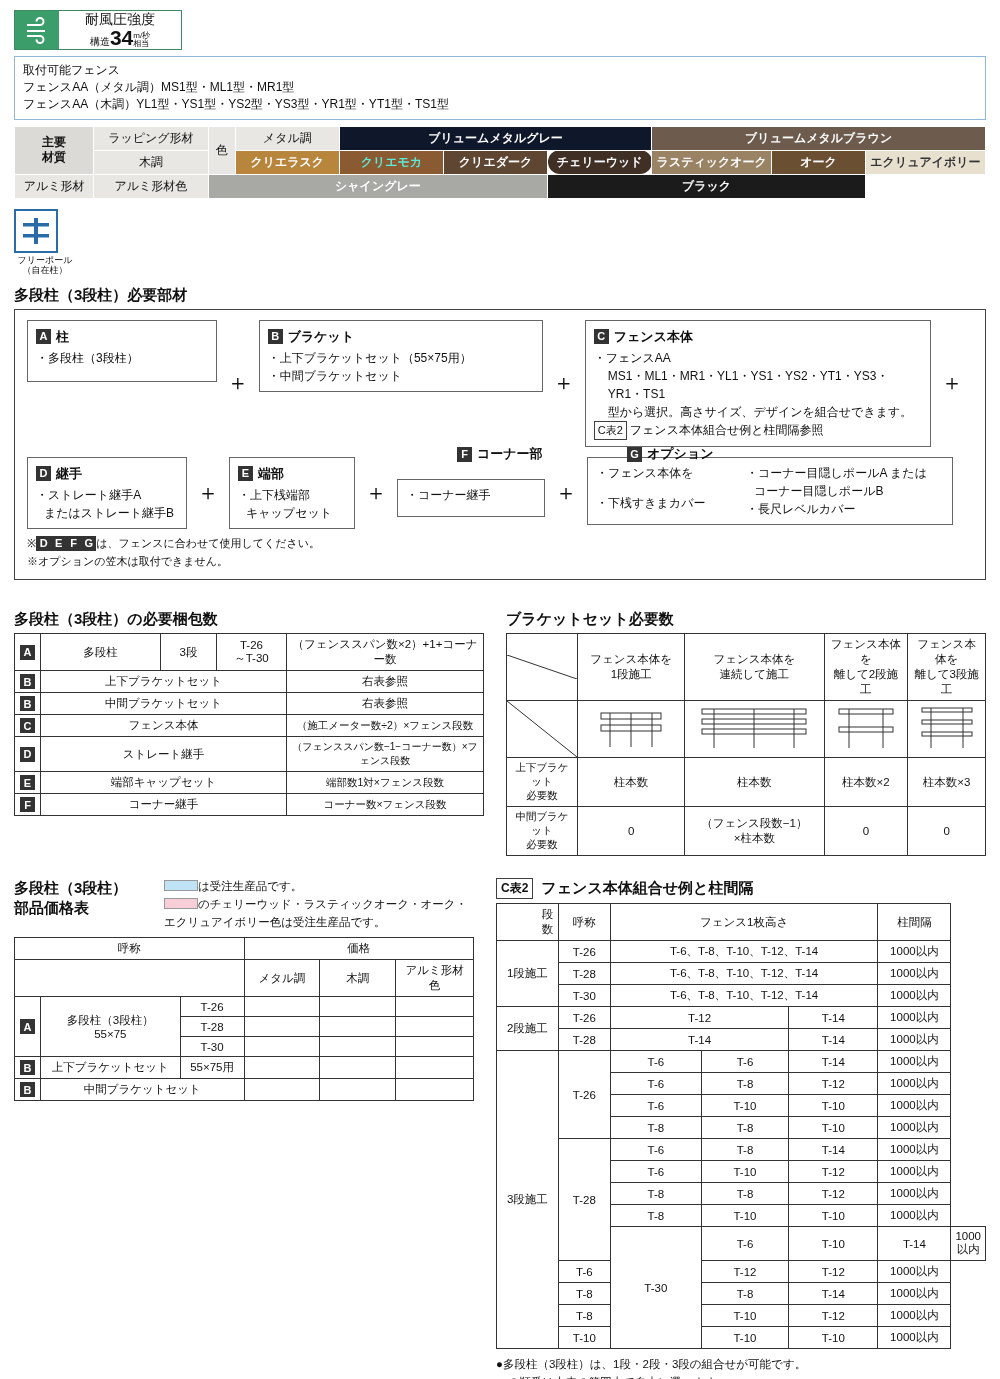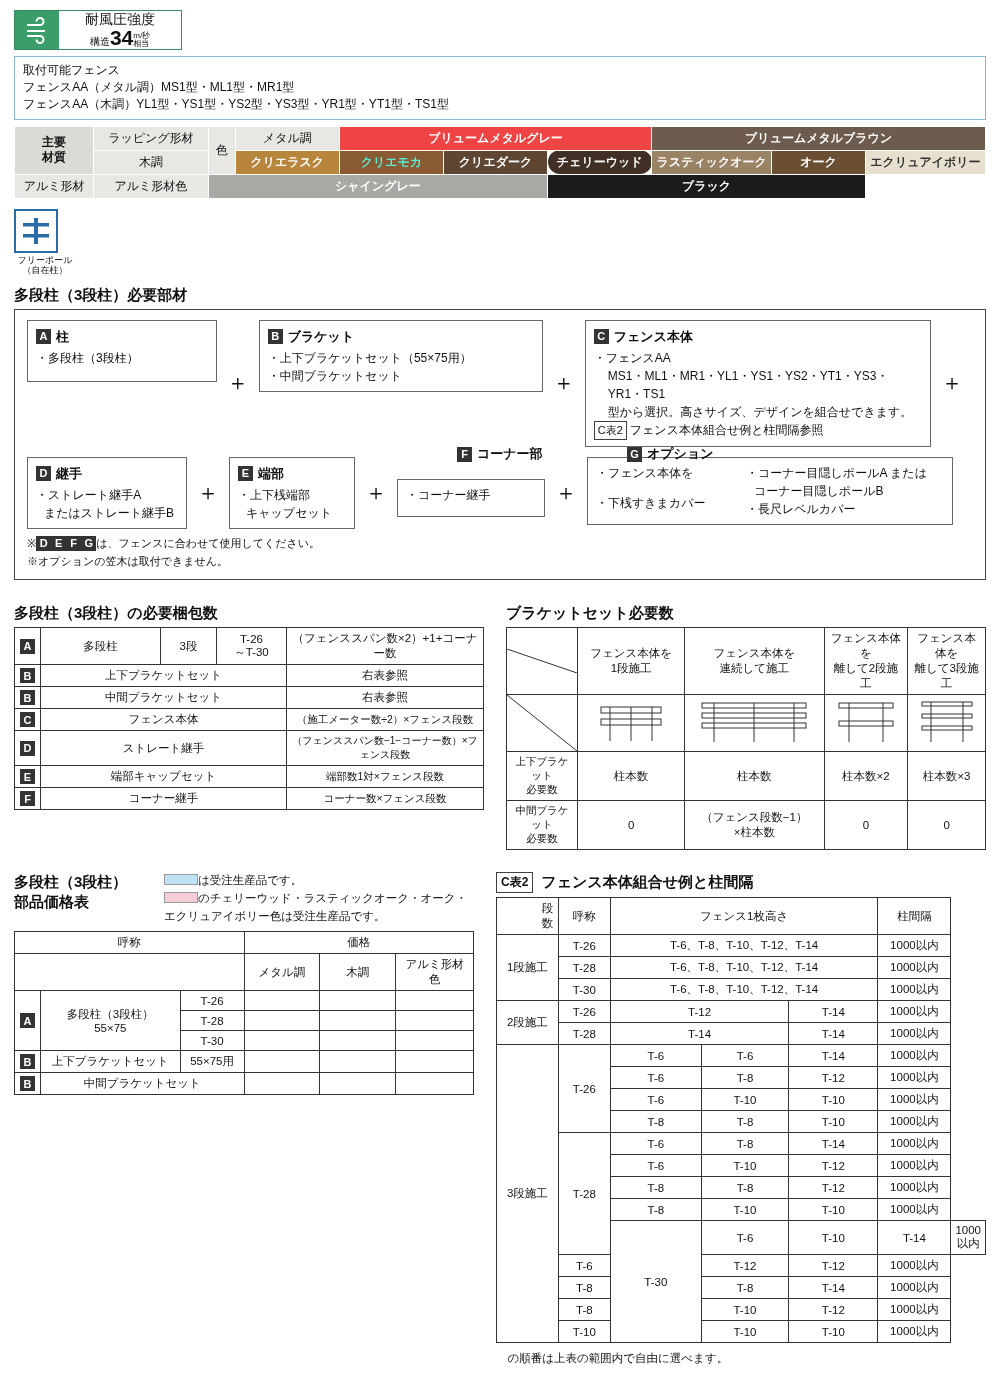--- a/index.html
+++ b/index.html
@@ -26,21 +26,21 @@
   .windbadge .unit { font-size:8px; line-height:1.0; }
 
   
   .notebox { border:1px solid #8fb8d8; background:#fff; margin-top:6px; padding:5px 8px; line-height:1.45; font-size:12px; }
 
   
   table.mat { border-collapse:collapse; margin-top:6px; width:972px; }
   table.mat td { border:1px solid #fff; font-size:12px; text-align:center; padding:3px 2px; white-space:nowrap; }
   .c-head { background:#dcdad6; font-weight:bold; }
   .c-gray { background:#e8e7e3; }
-  .c-metal { background:#ef4444; color:#fff; font-weight:bold;}
+  .c-metal { background:#0f172a; color:#fff; font-weight:bold;}
   .c-brown { background:#6d5c4d; color:#fff; font-weight:bold; }
   .c-rasuku { background:#b8853c; color:#fff; font-weight:bold; }
   .c-moka { background:#8a5a33; color:#5eead4; font-weight:bold; }
   .c-dark { background:#5f4632; color:#fff; font-weight:bold; }
   .c-cherry { background:#3f2f25; color:#fff; font-weight:bold; }
   .c-rustic { background:#9a8264; color:#fff; font-weight:bold; }
   .c-oak { background:#6b4f33; color:#fff; font-weight:bold; }
   .c-ivory { background:#e7e0cf; color:#333; font-weight:bold; }
   .c-shine { background:#a8a9a4; color:#fff; font-weight:bold; }
   .c-black { background:#1b1b1b; color:#fff; font-weight:bold; }
@@ -240,21 +240,21 @@
           <span>オプション</span>
       </div>
     </div>
 
     <div class="note-s">
       <span>※</span><span class="lbl lbl-blk">D</span><span class="lbl lbl-blk">E</span><span class="lbl lbl-blk">F</span><span class="lbl lbl-blk">G</span><span>は、フェンスに合わせて使用してください。</span>
     </div>
     <div class="note-s" style="margin-top:1px;">※オプションの笠木は取付できません。</div>
   </div>
 
-  <div class="two-col" style="margin-top:24px;">
+  <div class="two-col" style="margin-top:30px;">
     <div style="width:470px;">
       <div class="sec-h" style="margin-top:0;">多段柱（3段柱）の必要梱包数</div>
       <table class="dt" style="width:470px;">
         <tbody>
             <tr>
           <td rowspan="1" style="width:26px;"><span class="lbl lbl-blk">A</span></td>
           <td style="width:120px;">多段柱</td>
           <td style="width:56px;">3段</td>
           <td style="width:70px;white-space:pre-line;">T-26
 ～T-30</td>
@@ -571,19 +571,20 @@
         <tr>
           <td>T-10</td>
           <td>T-10</td>
           <td>T-10</td>
           <td>1000以内</td>
         </tr>
       </tbody>
         </table>
 
       <div class="foot">
+        <div>●多段柱（3段柱）は、1段・2段・3段の組合せが可能です。</div>
         <div>　の順番は上表の範囲内で自由に選べます。</div>
 
       </div>
     </div>
   </div>
 
 </div>
 
 </body></html>

